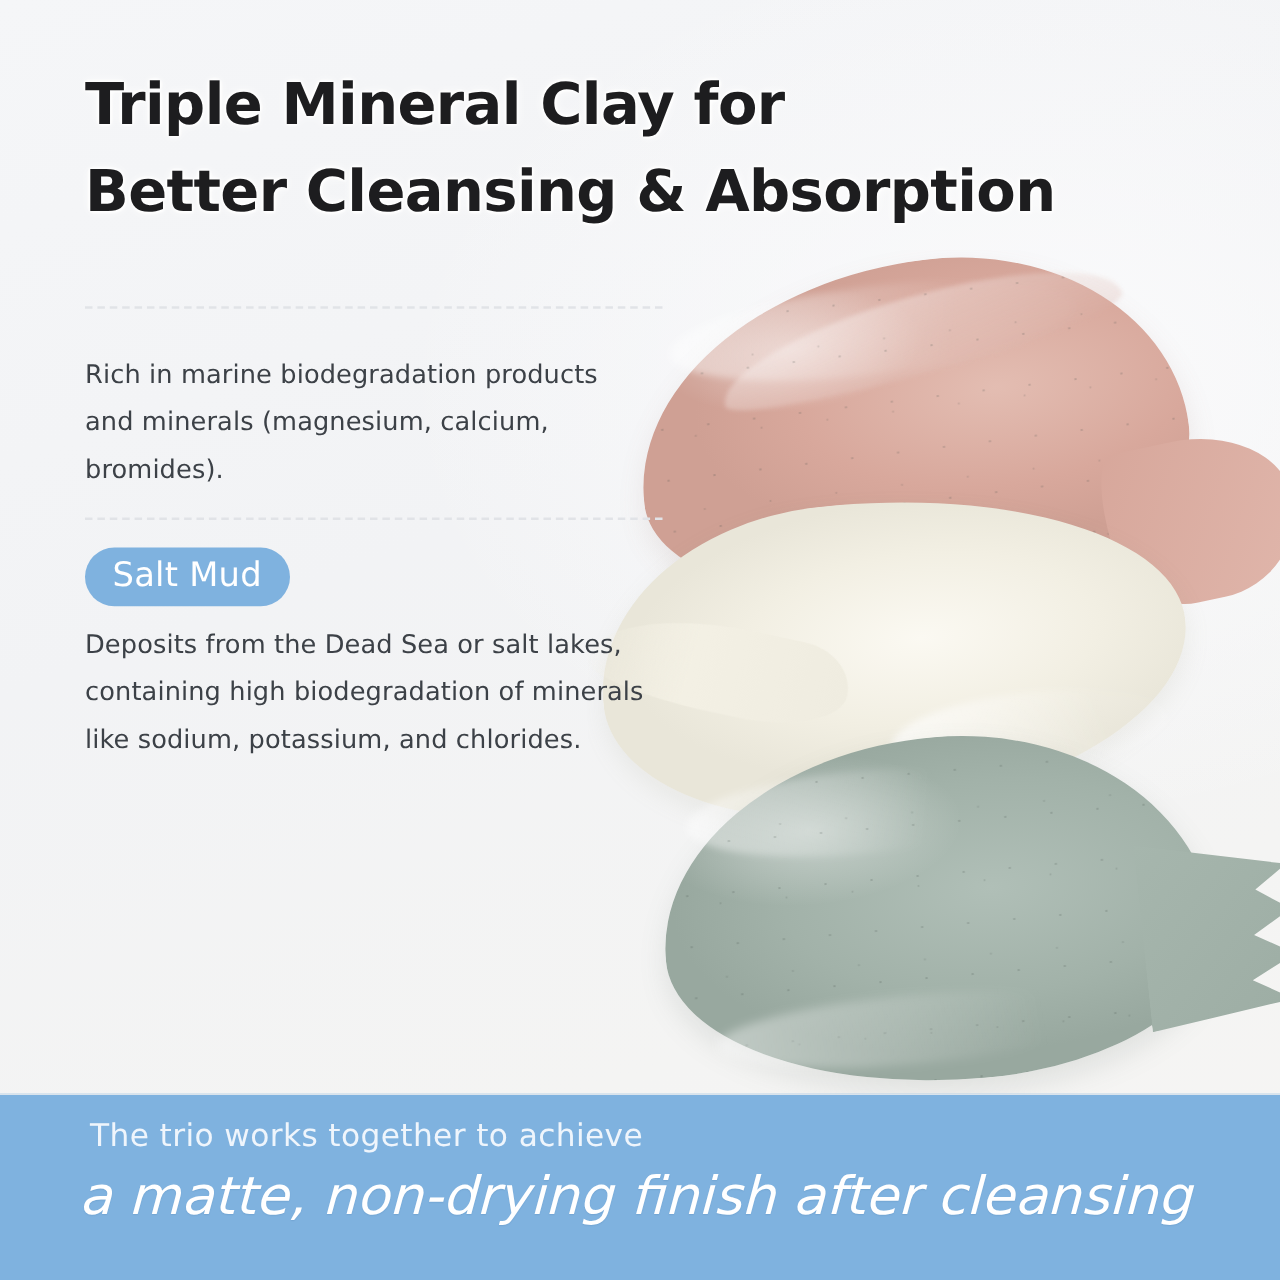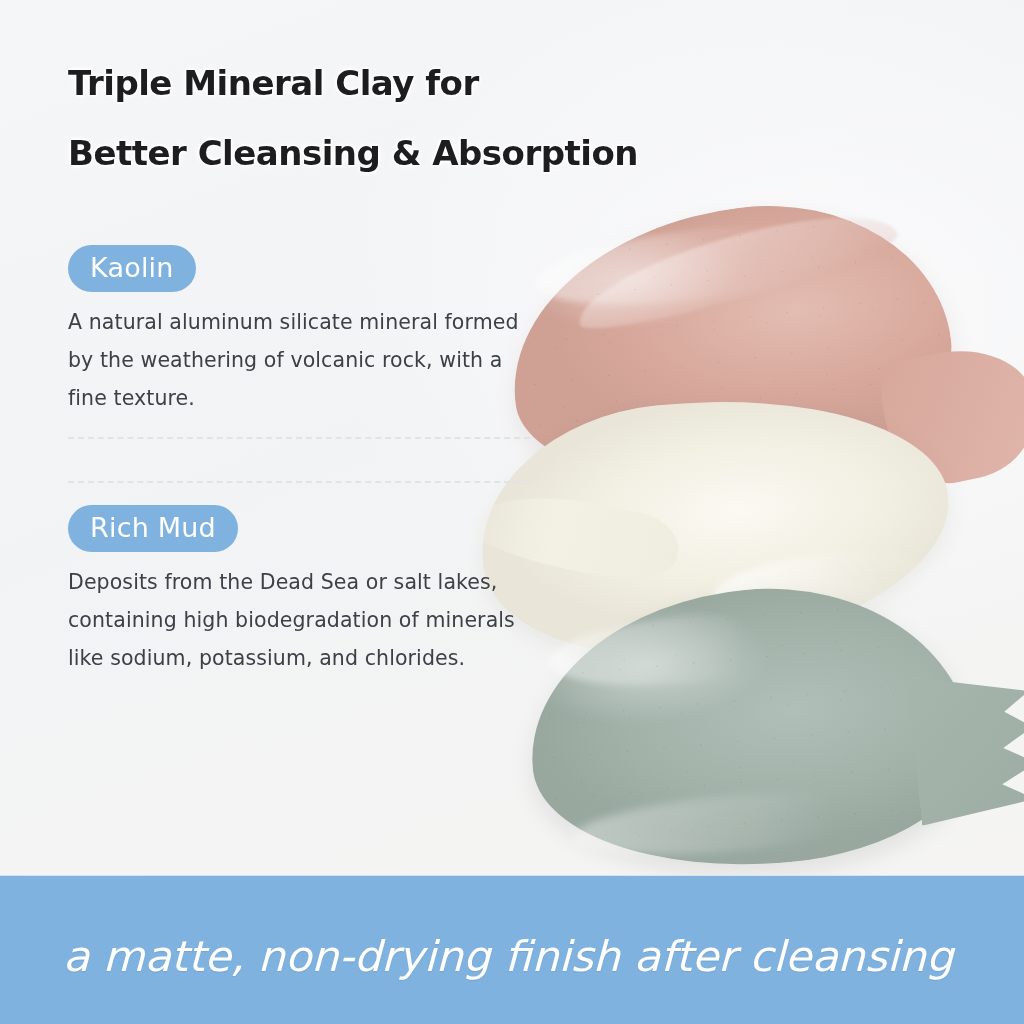--- a/index.html
+++ b/index.html
@@ -143,21 +143,21 @@
     pointer-events:none;
   }
 
   
   .title {
     position:absolute;
     left:68px; top:48px;
     width:920px;
     font-family:"DejaVu Sans", sans-serif;
     font-weight:bold;
-    font-size:34px;
+    font-size:46px;
     line-height:70px;
     letter-spacing:-0.5px;
     color:#1d1d1f;
     text-shadow:
       0 0 4px #ffffff, 0 0 4px #ffffff,
       1px 1px 2px #ffffff, -1px -1px 2px #ffffff,
       0 0 9px rgba(255,255,255,.95);
     white-space:pre-line;
   }
 
@@ -249,35 +249,33 @@
       <div class="speckles"></div>
     </div>
     <div class="blob green-spikes"></div>
   </div>
 
   <h1 class="title">Triple Mineral Clay for
 Better Cleansing &amp; Absorption</h1>
 
   <div class="content">
 
-    <div class="section s1">
-      <span class="badge">Kaolin</span>
-      <p class="desc">A natural aluminum silicate mineral formed by the weathering of volcanic rock, with a fine texture.</p>
-    </div>
 
     <hr class="divider">
 
     <div class="section s2">
+      <p class="desc">Rich in marine biodegradation products and minerals (magnesium, calcium, bromides).</p>
     </div>
 
     <hr class="divider">
 
     <div class="section s3">
-      <span class="badge">Rich Mud</span>
+      <span class="badge">Salt Mud</span>
       <p class="desc">Deposits from the Dead Sea or salt lakes, containing high biodegradation of minerals like sodium, potassium, and chlorides.</p>
     </div>
   </div>
 
   <div class="banner">
+    <div class="banner-line1">The trio works together to achieve</div>
     <div class="banner-line2">a matte, non-drying finish after cleansing</div>
   </div>
 
 </div>
 
 </body></html>

